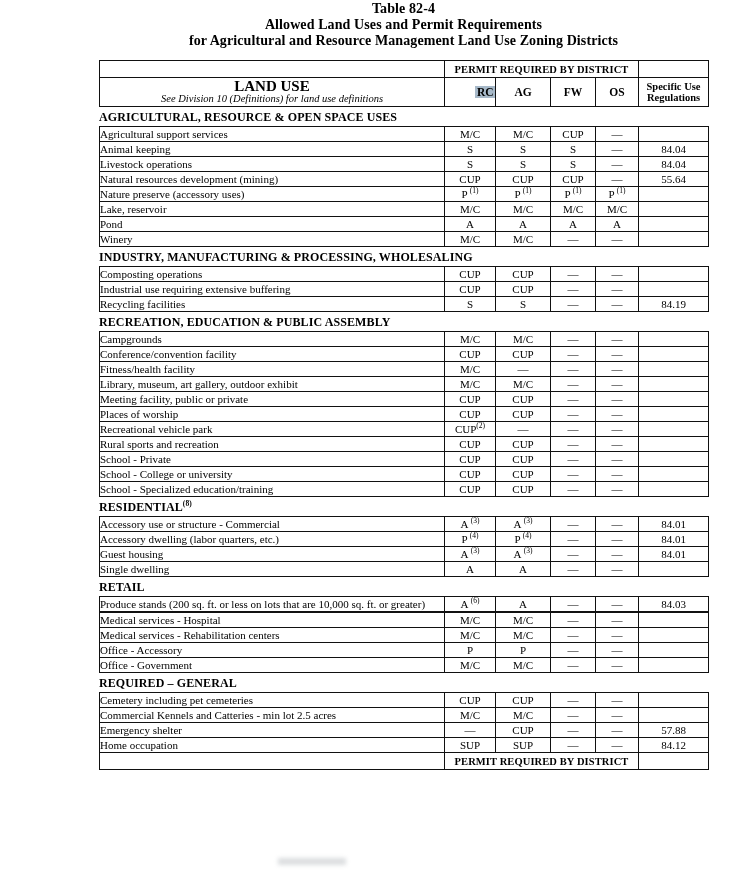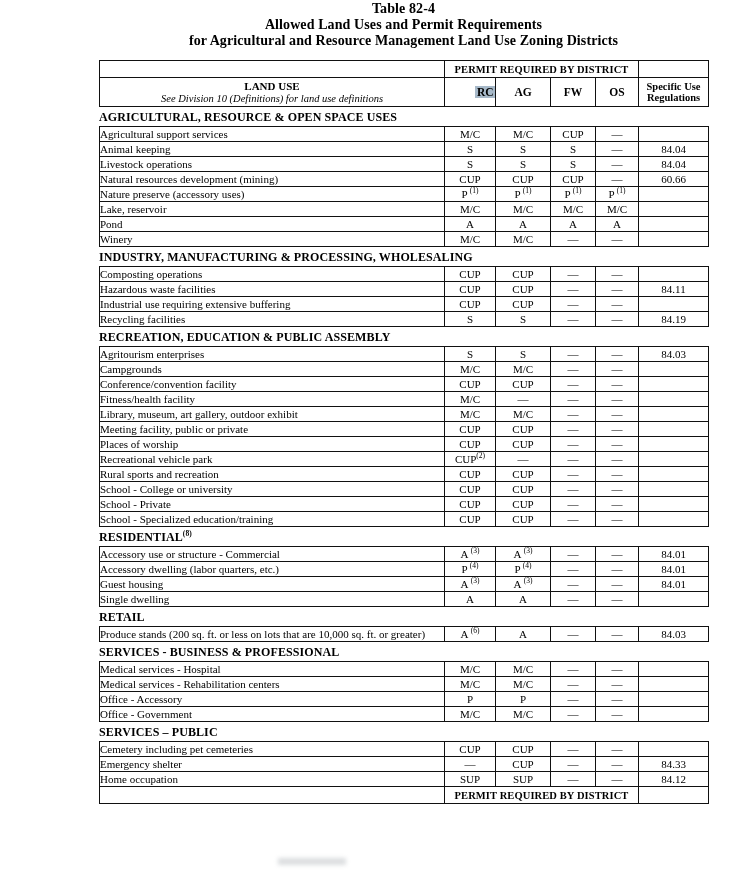--- a/index.html
+++ b/index.html
@@ -30,21 +30,21 @@
   }
   td.use-cell { text-align: left; padding: 1px 4px 1px 8px; }
   td.val-cell { text-align: center; }
 
   
   .header-box td.banner-cell {
     font-weight: bold; font-size: 10.5px; text-align: center; height: 17px; letter-spacing: 0.1px;
   }
   .header-box td.blank-cell { height: 17px; }
   .header-box td.landuse-head { height: 29px; text-align: center; vertical-align: middle; }
-  .lu-label { font-weight: bold; font-size: 11px; line-height: 13px; }
+  .lu-label { font-weight: bold; font-size: 15px; line-height: 13px; }
   .lu-note { font-style: italic; font-size: 10.5px; line-height: 12px; }
   .header-box td.dist-head { font-weight: bold; font-size: 11.5px; text-align: center; height: 29px; }
   .header-box td.spec-head {
     font-weight: bold; font-size: 10.5px; line-height: 11.5px; text-align: center; padding: 1px 2px;
   }
   .hl { padding: 0 2px; margin-left: 30px; }
 
   .sec-title { font-weight: bold; font-size: 12px; line-height: 13px; margin: 4px 0 2px 0; letter-spacing: 0.1px; }
 
   tr.footer-row td { height: 17px; }
@@ -134,21 +134,21 @@
               <td class="val-cell">S</td>
               <td class="val-cell">—</td>
               <td class="val-cell">84.04</td>
             </tr>
             <tr>
               <td class="use-cell">Natural resources development (mining)</td>
               <td class="val-cell">CUP</td>
               <td class="val-cell">CUP</td>
               <td class="val-cell">CUP</td>
               <td class="val-cell">—</td>
-              <td class="val-cell">60.66</td>
+              <td class="val-cell">55.64</td>
             </tr>
             <tr>
               <td class="use-cell">Nature preserve (accessory uses)</td>
               <td class="val-cell">P <sup>(1)</sup></td>
               <td class="val-cell">P <sup>(1)</sup></td>
               <td class="val-cell">P <sup>(1)</sup></td>
               <td class="val-cell">P <sup>(1)</sup></td>
               <td class="val-cell"></td>
             </tr>
             <tr>
@@ -190,28 +190,20 @@
           <tbody>
             <tr>
               <td class="use-cell">Composting operations</td>
               <td class="val-cell">CUP</td>
               <td class="val-cell">CUP</td>
               <td class="val-cell">—</td>
               <td class="val-cell">—</td>
               <td class="val-cell"></td>
             </tr>
             <tr>
-              <td class="use-cell">Hazardous waste facilities</td>
-              <td class="val-cell">CUP</td>
-              <td class="val-cell">CUP</td>
-              <td class="val-cell">—</td>
-              <td class="val-cell">—</td>
-              <td class="val-cell">84.11</td>
-            </tr>
-            <tr>
               <td class="use-cell">Industrial use requiring extensive buffering</td>
               <td class="val-cell">CUP</td>
               <td class="val-cell">CUP</td>
               <td class="val-cell">—</td>
               <td class="val-cell">—</td>
               <td class="val-cell"></td>
             </tr>
             <tr>
               <td class="use-cell">Recycling facilities</td>
               <td class="val-cell">S</td>
@@ -226,28 +218,20 @@
         <table class="box">
           <colgroup>
             <col style="width: 345px;">
             <col style="width: 51px;">
             <col style="width: 55px;">
             <col style="width: 45px;">
             <col style="width: 43px;">
             <col style="width: 70px;">
           </colgroup>
           <tbody>
-            <tr>
-              <td class="use-cell">Agritourism enterprises</td>
-              <td class="val-cell">S</td>
-              <td class="val-cell">S</td>
-              <td class="val-cell">—</td>
-              <td class="val-cell">—</td>
-              <td class="val-cell">84.03</td>
-            </tr>
             <tr>
               <td class="use-cell">Campgrounds</td>
               <td class="val-cell">M/C</td>
               <td class="val-cell">M/C</td>
               <td class="val-cell">—</td>
               <td class="val-cell">—</td>
               <td class="val-cell"></td>
             </tr>
             <tr>
               <td class="use-cell">Conference/convention facility</td>
@@ -299,29 +283,29 @@
             </tr>
             <tr>
               <td class="use-cell">Rural sports and recreation</td>
               <td class="val-cell">CUP</td>
               <td class="val-cell">CUP</td>
               <td class="val-cell">—</td>
               <td class="val-cell">—</td>
               <td class="val-cell"></td>
             </tr>
             <tr>
+              <td class="use-cell">School - Private</td>
+              <td class="val-cell">CUP</td>
+              <td class="val-cell">CUP</td>
+              <td class="val-cell">—</td>
+              <td class="val-cell">—</td>
+              <td class="val-cell"></td>
+            </tr>
+            <tr>
               <td class="use-cell">School - College or university</td>
-              <td class="val-cell">CUP</td>
-              <td class="val-cell">CUP</td>
-              <td class="val-cell">—</td>
-              <td class="val-cell">—</td>
-              <td class="val-cell"></td>
-            </tr>
-            <tr>
-              <td class="use-cell">School - Private</td>
               <td class="val-cell">CUP</td>
               <td class="val-cell">CUP</td>
               <td class="val-cell">—</td>
               <td class="val-cell">—</td>
               <td class="val-cell"></td>
             </tr>
             <tr>
               <td class="use-cell">School - Specialized education/training</td>
               <td class="val-cell">CUP</td>
               <td class="val-cell">CUP</td>
@@ -390,21 +374,20 @@
             <tr>
               <td class="use-cell">Produce stands (200 sq. ft. or less on lots that are 10,000 sq. ft. or greater)</td>
               <td class="val-cell">A <sup>(6)</sup></td>
               <td class="val-cell">A</td>
               <td class="val-cell">—</td>
               <td class="val-cell">—</td>
               <td class="val-cell">84.03</td>
             </tr>
           </tbody>
         </table>
-        <div class="sec-title">SERVICES - BUSINESS &amp; PROFESSIONAL</div>
         <table class="box">
           <colgroup>
             <col style="width: 345px;">
             <col style="width: 51px;">
             <col style="width: 55px;">
             <col style="width: 45px;">
             <col style="width: 43px;">
             <col style="width: 70px;">
           </colgroup>
           <tbody>
@@ -435,46 +418,54 @@
             <tr>
               <td class="use-cell">Office - Government</td>
               <td class="val-cell">M/C</td>
               <td class="val-cell">M/C</td>
               <td class="val-cell">—</td>
               <td class="val-cell">—</td>
               <td class="val-cell"></td>
             </tr>
           </tbody>
         </table>
-        <div class="sec-title">SERVICES – PUBLIC</div>
+        <div class="sec-title">REQUIRED – GENERAL</div>
         <table class="box">
           <colgroup>
             <col style="width: 345px;">
             <col style="width: 51px;">
             <col style="width: 55px;">
             <col style="width: 45px;">
             <col style="width: 43px;">
             <col style="width: 70px;">
           </colgroup>
           <tbody>
             <tr>
               <td class="use-cell">Cemetery including pet cemeteries</td>
               <td class="val-cell">CUP</td>
               <td class="val-cell">CUP</td>
               <td class="val-cell">—</td>
               <td class="val-cell">—</td>
               <td class="val-cell"></td>
             </tr>
             <tr>
+              <td class="use-cell">Commercial Kennels and Catteries - min lot 2.5 acres</td>
+              <td class="val-cell">M/C</td>
+              <td class="val-cell">M/C</td>
+              <td class="val-cell">—</td>
+              <td class="val-cell">—</td>
+              <td class="val-cell"></td>
+            </tr>
+            <tr>
               <td class="use-cell">Emergency shelter</td>
               <td class="val-cell">—</td>
               <td class="val-cell">CUP</td>
               <td class="val-cell">—</td>
               <td class="val-cell">—</td>
-              <td class="val-cell">84.33</td>
+              <td class="val-cell">57.88</td>
             </tr>
             <tr>
               <td class="use-cell">Home occupation</td>
               <td class="val-cell">SUP</td>
               <td class="val-cell">SUP</td>
               <td class="val-cell">—</td>
               <td class="val-cell">—</td>
               <td class="val-cell">84.12</td>
             </tr>
             <tr class="footer-row">

